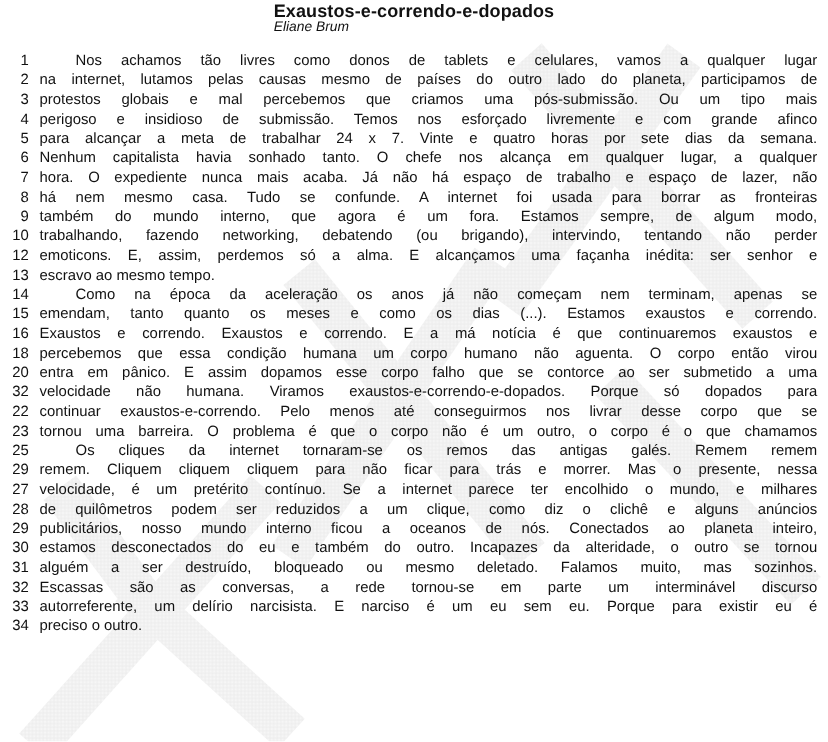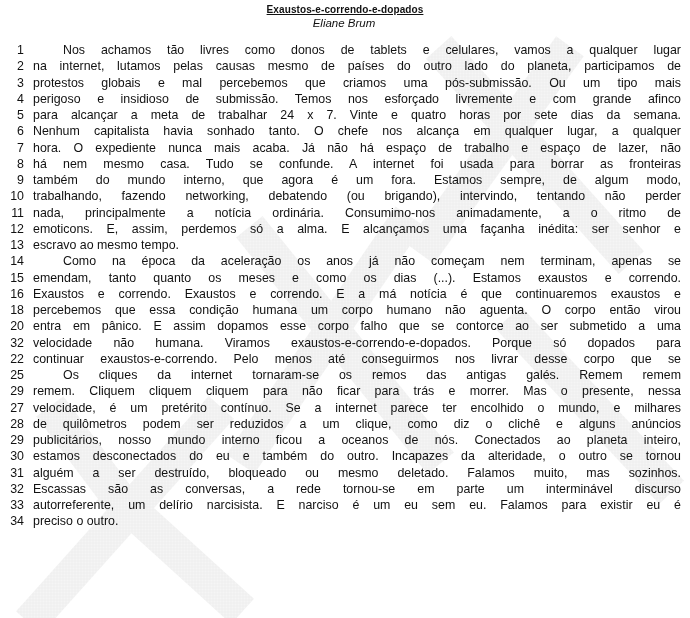--- a/index.html
+++ b/index.html
@@ -24,30 +24,29 @@
   }
   .header {
     text-align: center;
     padding-top: 3px;
   }
   .title-block {
     display: inline-block;
     text-align: center;
   }
   .doc-title {
-    font-size: 10px;
+    font-size: 15px;
     font-weight: bold;
     line-height: 14px;
     letter-spacing: 0.1px;
-    text-decoration: underline;
   }
   .doc-author {
     font-size: 11.5px;
     font-style: italic;
-    text-align: center;
+    text-align: left;
     line-height: 13px;
     padding-right: 2px;
   }
   .body-text {
     margin-top: 11px;
     padding: 0 9px 0 6px;
   }
   .line {
     display: flex;
     font-size: 12.4px;
@@ -140,24 +139,20 @@
         </div>
         <div class="line">
           <span class="num">9</span>
           <span class="txt">também do mundo interno, que agora é um fora. Estamos sempre, de algum modo,</span>
         </div>
         <div class="line">
           <span class="num">10</span>
           <span class="txt">trabalhando, fazendo networking, debatendo (ou brigando), intervindo, tentando não perder</span>
         </div>
         <div class="line">
-          <span class="num">11</span>
-          <span class="txt">nada, principalmente a notícia ordinária. Consumimo-nos animadamente, a o ritmo de</span>
-        </div>
-        <div class="line">
           <span class="num">12</span>
           <span class="txt">emoticons. E, assim, perdemos só a alma. E alcançamos uma façanha inédita: ser senhor e</span>
         </div>
         <div class="line para-end">
           <span class="num">13</span>
           <span class="txt">escravo ao mesmo tempo.</span>
         </div>
         <div class="line indent">
           <span class="num">14</span>
           <span class="txt">Como na época da aceleração os anos já não começam nem terminam, apenas se</span>
@@ -179,20 +174,24 @@
           <span class="txt">entra em pânico. E assim dopamos esse corpo falho que se contorce ao ser submetido a uma</span>
         </div>
         <div class="line">
           <span class="num">32</span>
           <span class="txt">velocidade não humana. Viramos exaustos-e-correndo-e-dopados. Porque só dopados para</span>
         </div>
         <div class="line">
           <span class="num">22</span>
           <span class="txt">continuar exaustos-e-correndo. Pelo menos até conseguirmos nos livrar desse corpo que se</span>
         </div>
+        <div class="line">
+          <span class="num">23</span>
+          <span class="txt">tornou uma barreira. O problema é que o corpo não é um outro, o corpo é o que chamamos</span>
+        </div>
         <div class="line indent">
           <span class="num">25</span>
           <span class="txt">Os cliques da internet tornaram-se os remos das antigas galés. Remem remem</span>
         </div>
         <div class="line">
           <span class="num">29</span>
           <span class="txt">remem. Cliquem cliquem cliquem para não ficar para trás e morrer. Mas o presente, nessa</span>
         </div>
         <div class="line">
           <span class="num">27</span>
@@ -213,21 +212,21 @@
         <div class="line">
           <span class="num">31</span>
           <span class="txt">alguém a ser destruído, bloqueado ou mesmo deletado. Falamos muito, mas sozinhos.</span>
         </div>
         <div class="line">
           <span class="num">32</span>
           <span class="txt">Escassas são as conversas, a rede tornou-se em parte um interminável discurso</span>
         </div>
         <div class="line">
           <span class="num">33</span>
-          <span class="txt">autorreferente, um delírio narcisista. E narciso é um eu sem eu. Falamos para existir eu é</span>
+          <span class="txt">autorreferente, um delírio narcisista. E narciso é um eu sem eu. Porque para existir eu é</span>
         </div>
         <div class="line para-end">
           <span class="num">34</span>
           <span class="txt">preciso o outro.</span>
         </div>
       </div>
 
   </div>
 </div>
 

